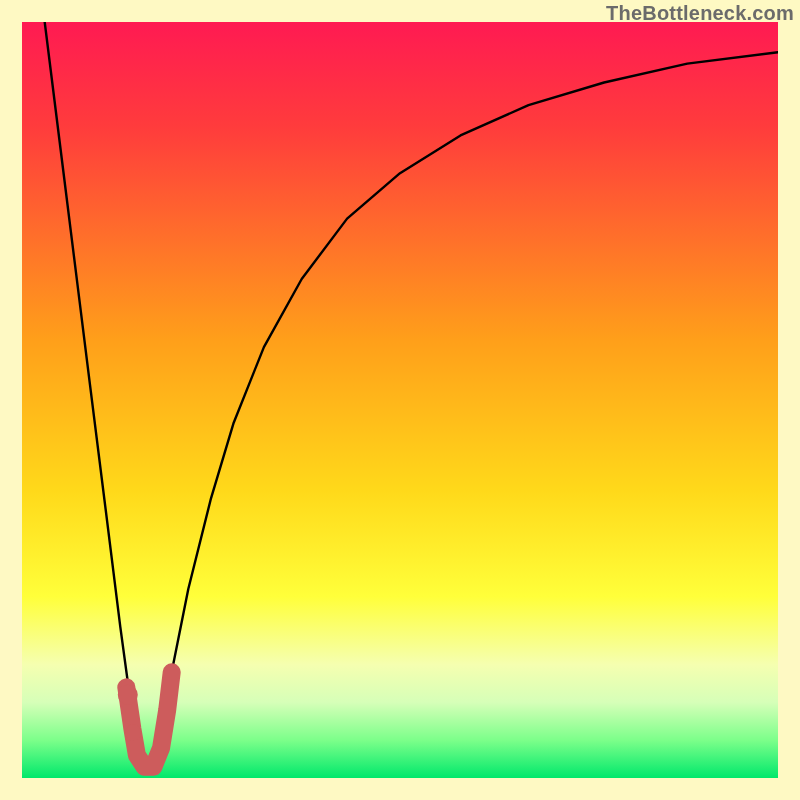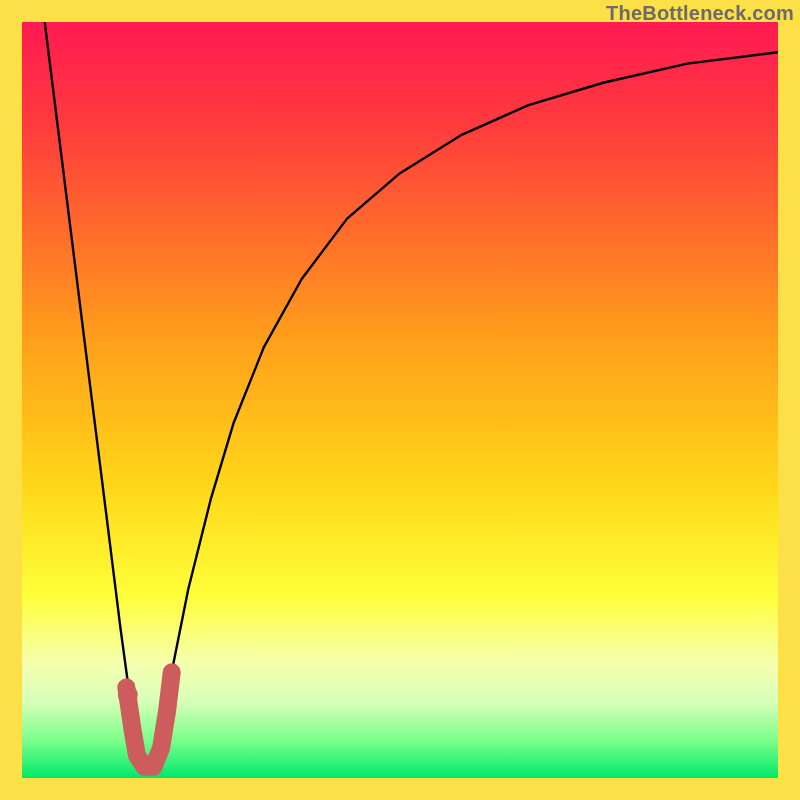--- a/index.html
+++ b/index.html
@@ -8,21 +8,21 @@
     width: 800px;
     height: 800px;
     overflow: hidden;
     background: #000;
     font-family: Arial, Helvetica, sans-serif;
   }
   .frame {
     position: absolute;
     left: 0; top: 0;
     width: 800px; height: 800px;
-    background: #fde047;
+    background: #fef9c3;
   }
   .plot {
     position: absolute;
     left: 22px;
     top: 22px;
     width: 756px;
     height: 756px;
     overflow: hidden;
   }
   .attribution {

